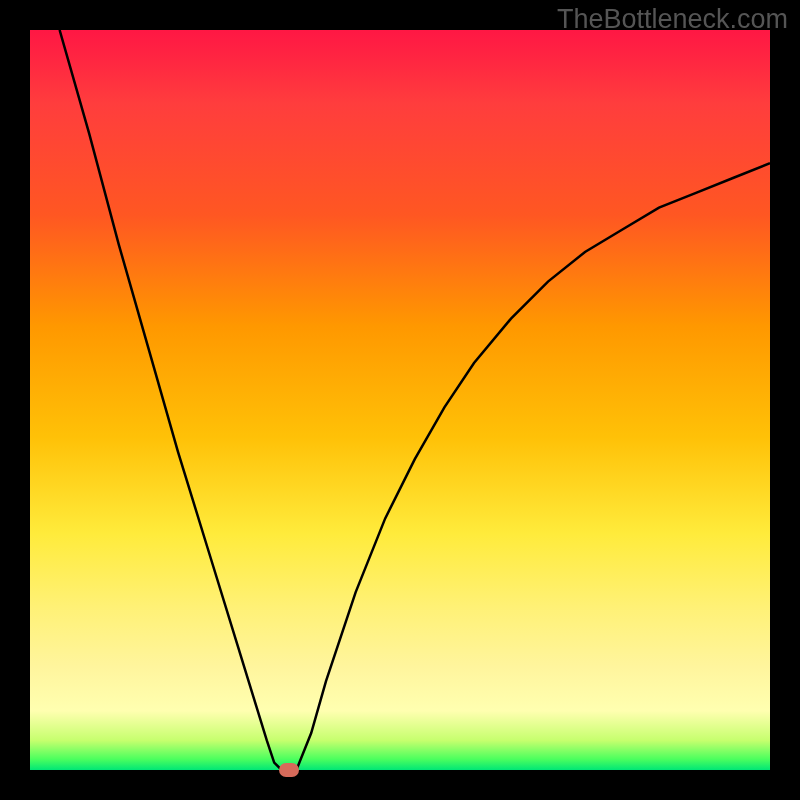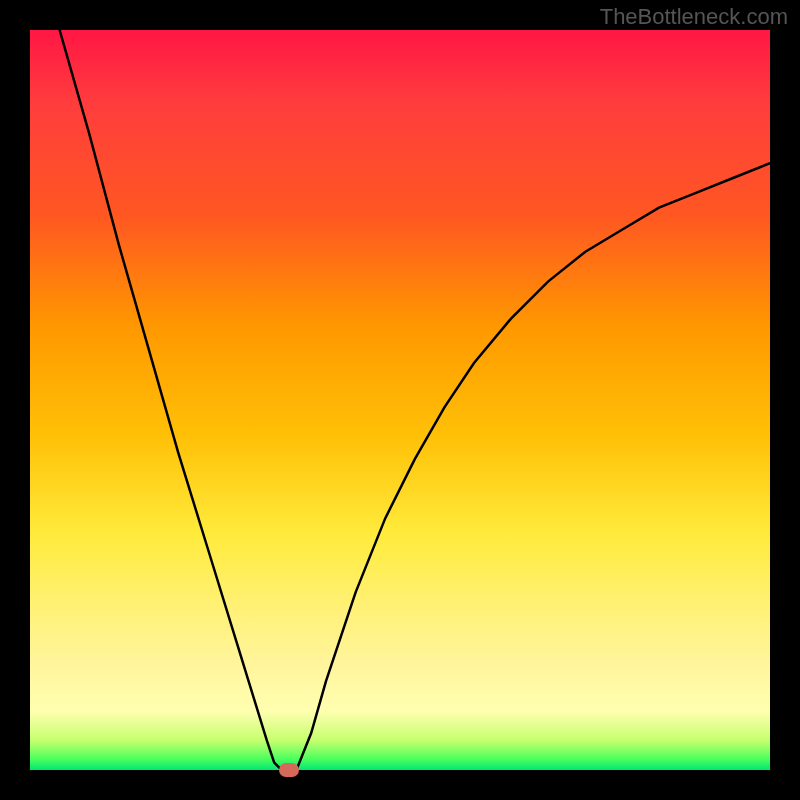--- a/index.html
+++ b/index.html
@@ -9,21 +9,21 @@
     background: #000;
     position: relative;
     font-family: Arial, sans-serif;
     overflow: hidden;
   }
   .watermark {
     position: absolute;
     top: 4px;
     right: 12px;
     color: #555;
-    font-size: 22px;
+    font-size: 27px;
     font-weight: 500;
     z-index: 10;
   }
   .plot-area {
     position: absolute;
     left: 30px;
     top: 30px;
     width: 740px;
     height: 740px;
     background: linear-gradient(to bottom,

